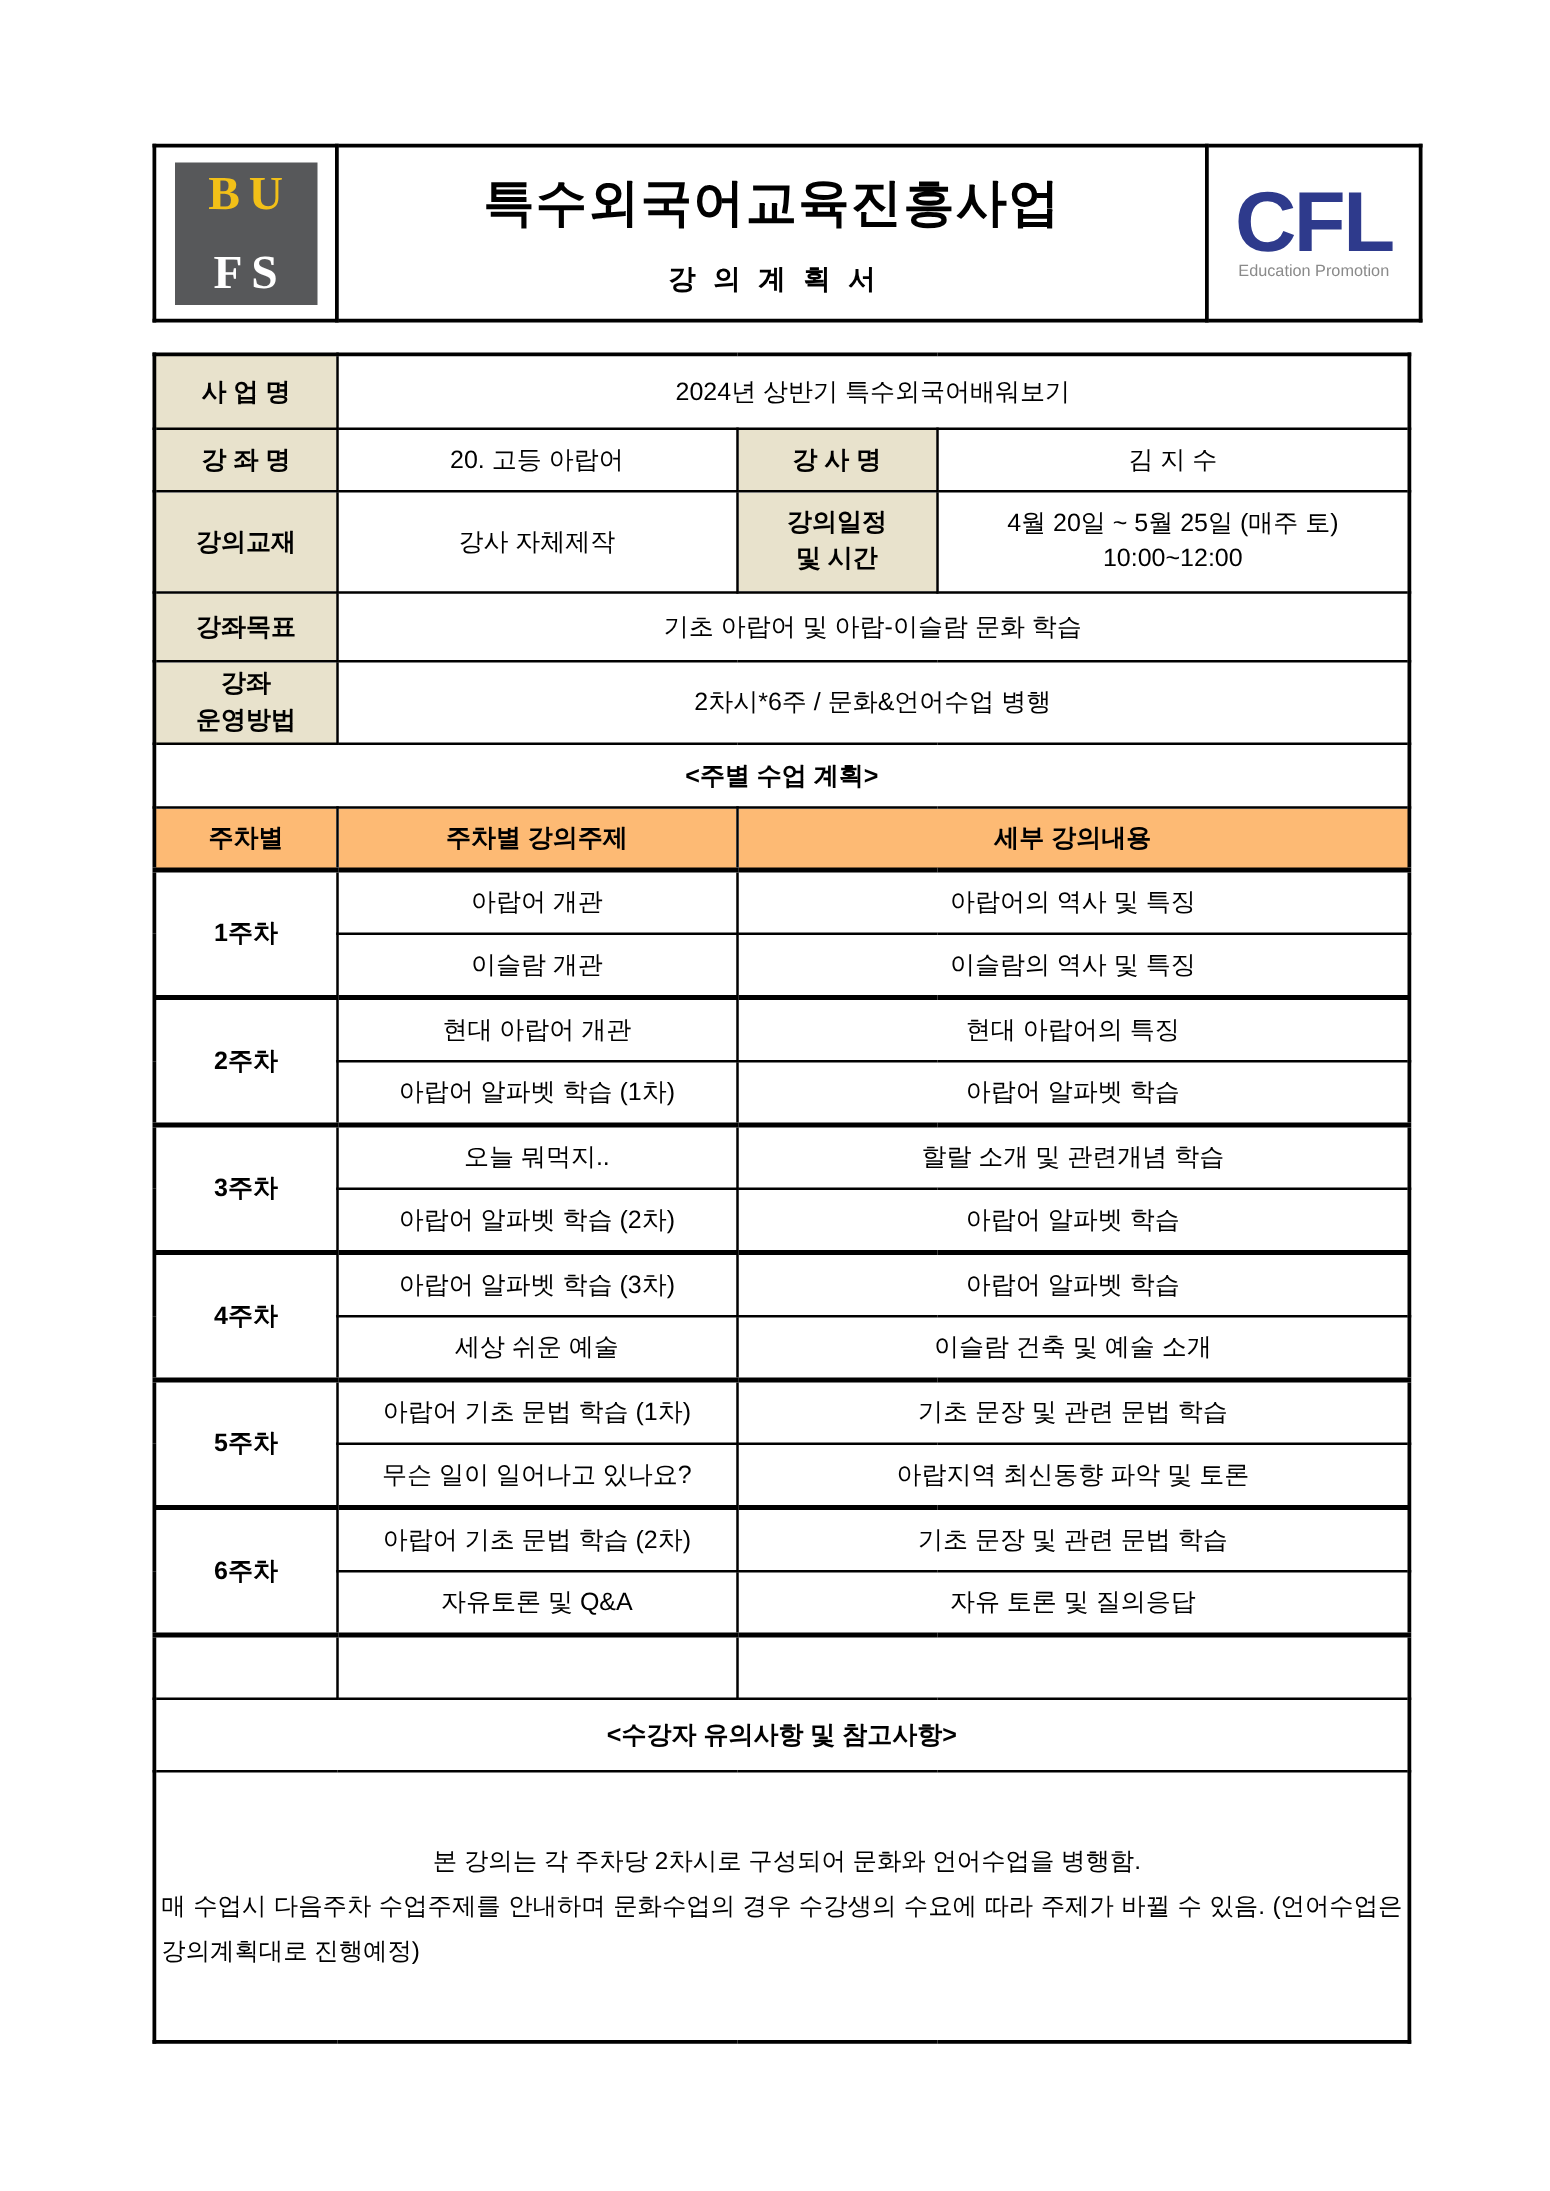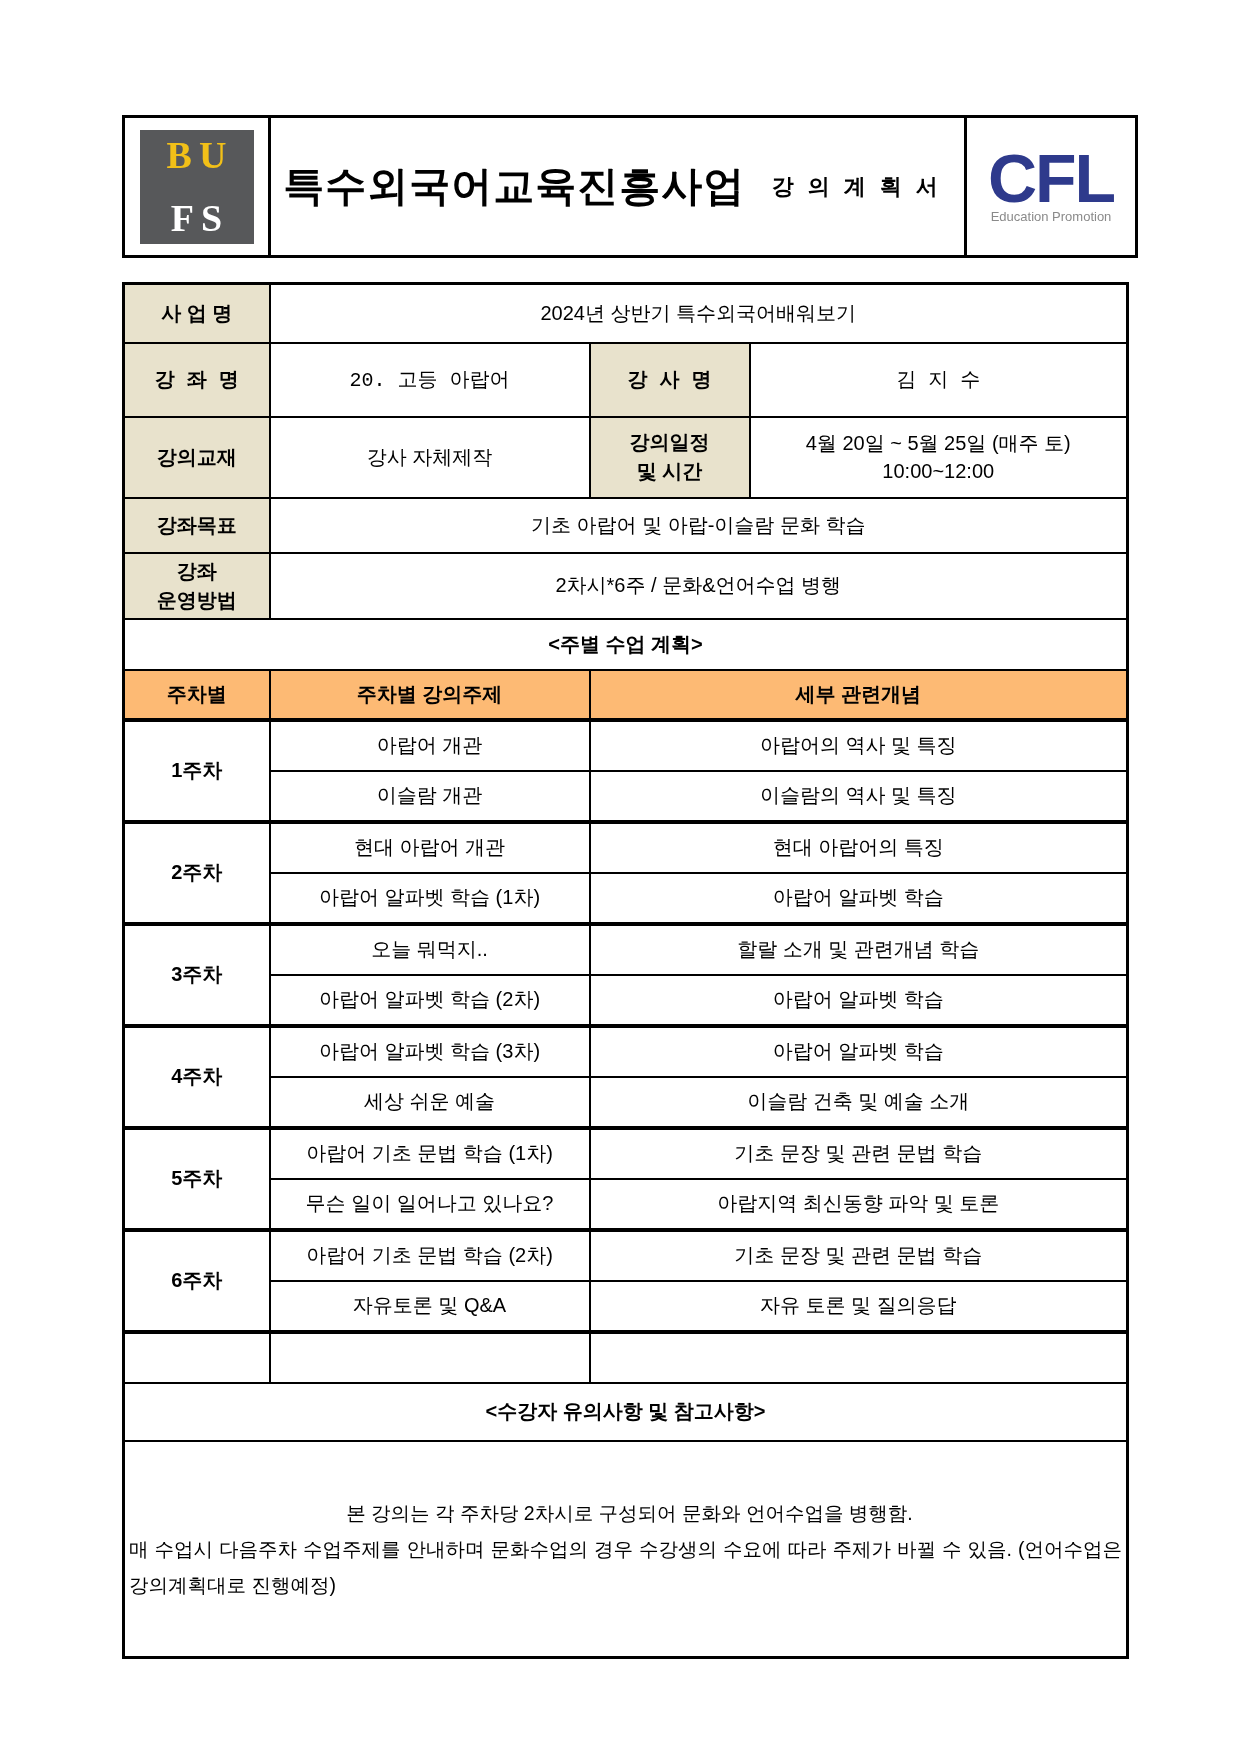--- a/index.html
+++ b/index.html
@@ -54,21 +54,21 @@
     font-size: 38px;
     line-height: 46px;
     letter-spacing: 7px;
     gap: 17px;
   }
   .bufs-line1 { color: #f2c018; text-indent: 7px; }
   .bufs-line2 { color: #ffffff; text-indent: 7px; }
 
   .title-inner {
     display: flex;
-    flex-direction: row;
+    flex-direction: column;
     justify-content: space-evenly;
     align-items: center;
     height: 100%;
   }
   .doc-title {
     font-size: 41px;
     font-weight: bold;
     letter-spacing: 1px;
   }
   .doc-subtitle {
@@ -119,21 +119,21 @@
   col.c3 { width: 160px; }
   col.c4 { width: 378px; }
 
   td.label {
     background: #e8e2cc;
     font-weight: bold;
   }
   td.left-val { text-align: left; padding-left: 16px; }
 
   tr.r-biz    { height: 59px; }
-  tr.r-course { height: 74px; font-family: Liberation Mono, monospace; }
+  tr.r-course { height: 50px; }
   tr.r-text   { height: 81px; }
   tr.r-goal   { height: 55px; }
   tr.r-method { height: 66px; }
   tr.r-section{ height: 51px; }
   tr.r-colhead{ height: 50px; }
   tr.week-row { height: 51px; }
   tr.r-empty  { height: 51px; }
   tr.r-notes-head { height: 58px; }
   tr.r-notes  { height: 217px; }
 
@@ -248,21 +248,21 @@
           <td colspan="3" class="left-val">2차시*6주 / 문화&amp;언어수업 병행</td>
         </tr>
 
         <tr class="r-section">
           <td colspan="4" class="section-title">&lt;주별 수업 계획&gt;</td>
         </tr>
 
         <tr class="r-colhead">
           <td>주차별</td>
           <td>주차별 강의주제</td>
-          <td colspan="2">세부 관련개념</td>
+          <td colspan="2">세부 강의내용</td>
         </tr>
 
         <tr class="week-row">
           <td class="week-label" rowspan="2">1주차</td>
           <td>아랍어 개관</td>
           <td colspan="2">아랍어의 역사 및 특징</td>
         </tr>
         <tr class="week-row">
           <td>이슬람 개관</td>
           <td colspan="2">이슬람의 역사 및 특징</td>

